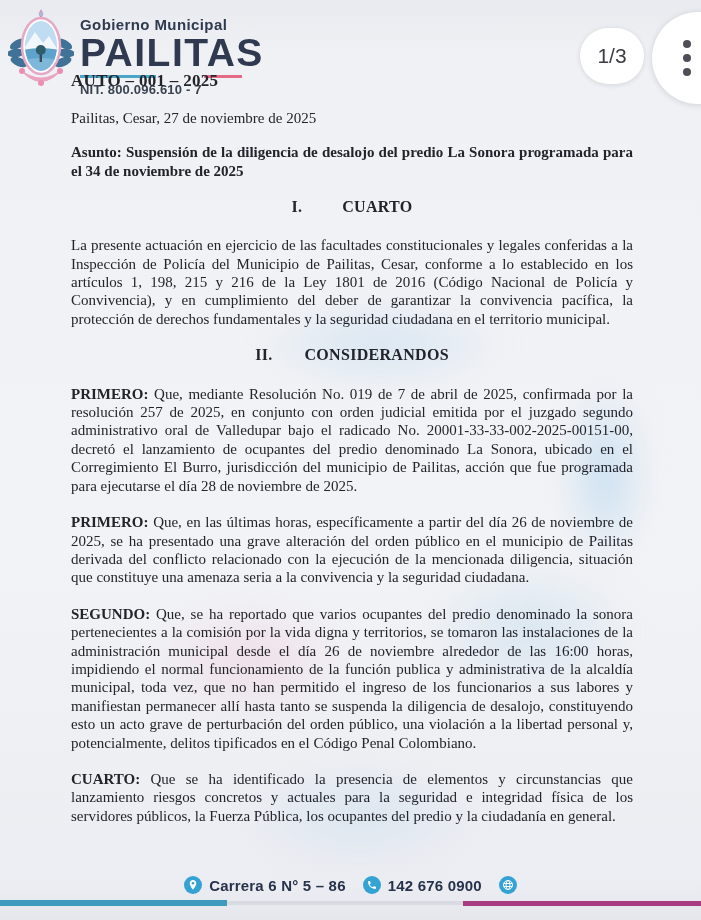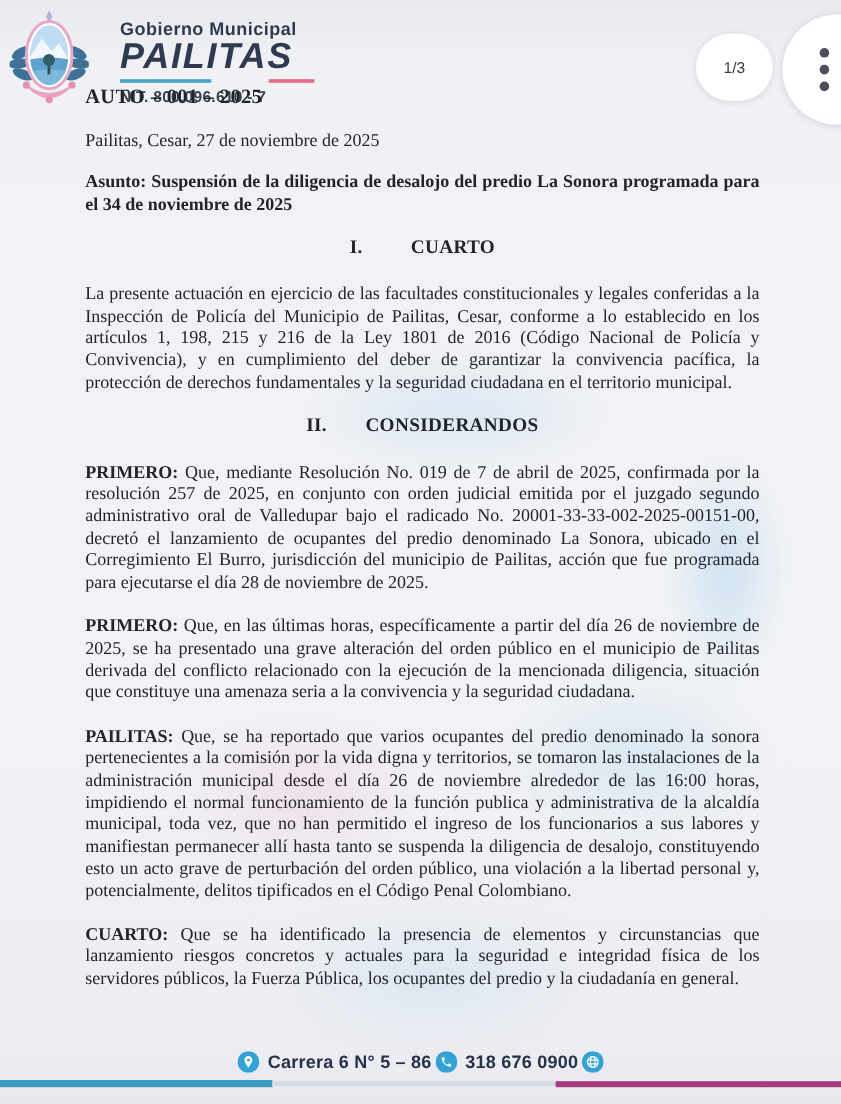--- a/index.html
+++ b/index.html
@@ -10,37 +10,37 @@
   }
   
   .blob{ position:absolute; border-radius:50%; filter:blur(14px); pointer-events:none; }
   .b1{ left:560px; top:380px; width:90px; height:190px; background:radial-gradient(closest-side, rgba(150,200,235,.45), rgba(150,200,235,0)); }
   .b2{ left:250px; top:300px; width:260px; height:90px;  background:radial-gradient(closest-side, rgba(165,205,235,.35), rgba(165,205,235,0)); }
   .b3{ left:150px; top:600px; width:200px; height:120px; background:radial-gradient(closest-side, rgba(240,180,205,.32), rgba(240,180,205,0)); }
   .b4{ left:420px; top:560px; width:220px; height:140px; background:radial-gradient(closest-side, rgba(160,205,230,.30), rgba(160,205,230,0)); }
   .b5{ left:230px; top:760px; width:260px; height:110px; background:radial-gradient(closest-side, rgba(170,210,235,.28), rgba(170,210,235,0)); }
 
   
-  .brand{ position:absolute; left:8px; top:6px; display:flex; align-items:flex-start; z-index:2;gap:20px; }
+  .brand{ position:absolute; left:8px; top:6px; display:flex; align-items:flex-start; z-index:2; }
   .brand-emblem{ width:66px; height:84px; flex:0 0 auto; }
   .brand-text{ margin-left:6px; padding-top:10px; color:#2f3950; }
   .brand-tagline{ font-size:15px; font-weight:800; letter-spacing:.4px; }
-  .brand-name{ font-size:30px; font-weight:800; letter-spacing:1.5px; line-height:1.02;font-style:italic; }
+  .brand-name{ font-size:39px; font-weight:800; letter-spacing:1.5px; line-height:1.02; }
   .brand-underline{ display:flex; margin-top:2px; height:3px; width:162px; }
   .u-blue{ width:76px; height:3px; background:#4ba5c9; }
   .u-gap{ width:48px; }
   .u-pink{ width:38px; height:3px; background:#e66a86; }
   .brand-nit{ font-size:13px; font-weight:600; color:#39424f; margin-top:4px; letter-spacing:.2px; }
 
   
   .page-pill{
     position:absolute; left:580px; top:28px; width:64px; height:56px; z-index:5;
     background:#fff; border-radius:30px; box-shadow:0 1px 5px rgba(40,40,60,.14);
     display:flex; align-items:center; justify-content:center;
-    font-size:13px; color:#3c3c44; font-family:"Liberation Sans", sans-serif;
+    font-size:21px; color:#3c3c44; font-family:"Liberation Sans", sans-serif;
   }
   .menu-fab{
     position:absolute; left:652px; top:12px; width:92px; height:92px; z-index:5;
     background:#fff; border-radius:50%; box-shadow:0 1px 6px rgba(40,40,60,.16); cursor:pointer;
   }
   .kebab{ position:absolute; left:31px; top:28px; display:flex; flex-direction:column; gap:6px; }
   .kebab span{ width:8px; height:8px; border-radius:50%; background:#4e4e56; display:block; }
 
   
   .doc{
@@ -51,21 +51,21 @@
   .dateline{ margin-bottom:15px; }
   .subject{ font-weight:700; text-align:justify; margin-bottom:17px; line-height:19px; }
   .sec-heading{ display:flex; justify-content:center; gap:40px; font-weight:700; font-size:16px; margin:2px 0 20px 0; letter-spacing:.3px; }
   .sec-heading.second{ gap:32px; margin-top:3px; }
   .para{ text-align:justify; margin-bottom:18px; }
   .para b{ font-weight:700; }
 
   
   .footer-row{
     position:absolute; left:0; right:0; top:876px; z-index:3;
-    display:flex; justify-content:center; align-items:flex-start; gap:3px;
+    display:flex; justify-content:center; align-items:flex-start; gap:17px;
     font-family:"Liberation Sans", sans-serif; font-size:15px; font-weight:600; color:#26314a; letter-spacing:.2px;
   }
   .f-item{ display:flex; align-items:center; gap:7px; }
   .f-icon{ width:18px; height:18px; display:block; }
   .bottom-bar{ position:absolute; left:0; top:900px; width:701px; height:6px; display:flex; align-items:center; z-index:3; }
   .bar-blue{ width:227px; height:6px; background:#3d9cbe; }
   .bar-gray{ width:236px; height:4px; background:#d9dbe3; }
   .bar-magenta{ width:238px; height:5px; background:#a93b80; }
 </style>
 </head>
@@ -151,21 +151,21 @@
 
     <p class="para">
       <b>PRIMERO:</b>
       <span>Que, mediante Resolución No. 019 de 7 de abril de 2025, confirmada por la resolución 257 de 2025, en conjunto con orden judicial emitida por el juzgado segundo administrativo oral de Valledupar bajo el radicado No. 20001-33-33-002-2025-00151-00, decretó el lanzamiento de ocupantes del predio denominado La Sonora, ubicado en el Corregimiento El Burro, jurisdicción del municipio de Pailitas, acción que fue programada para ejecutarse el día 28 de noviembre de 2025.</span>
     </p>
     <p class="para">
       <b>PRIMERO:</b>
       <span>Que, en las últimas horas, específicamente a partir del día 26 de noviembre de 2025, se ha presentado una grave alteración del orden público en el municipio de Pailitas derivada del conflicto relacionado con la ejecución de la mencionada diligencia, situación que constituye una amenaza seria a la convivencia y la seguridad ciudadana.</span>
     </p>
     <p class="para">
-      <b>PAILITAS:</b>
+      <b>SEGUNDO:</b>
       <span>Que, se ha reportado que varios ocupantes del predio denominado la sonora pertenecientes a la comisión por la vida digna y territorios, se tomaron las instalaciones de la administración municipal desde el día 26 de noviembre alrededor de las 16:00 horas, impidiendo el normal funcionamiento de la función publica y administrativa de la alcaldía municipal, toda vez, que no han permitido el ingreso de los funcionarios a sus labores y manifiestan permanecer allí hasta tanto se suspenda la diligencia de desalojo, constituyendo esto un acto grave de perturbación del orden público, una violación a la libertad personal y, potencialmente, delitos tipificados en el Código Penal Colombiano.</span>
     </p>
     <p class="para">
       <b>CUARTO:</b>
       <span>Que se ha identificado la presencia de elementos y circunstancias que lanzamiento riesgos concretos y actuales para la seguridad e integridad física de los servidores públicos, la Fuerza Pública, los ocupantes del predio y la ciudadanía en general.</span>
     </p>
   </div>
 
   <div class="footer-row">
     <div class="f-item">
@@ -176,21 +176,21 @@
       </svg>
       <span>Carrera 6 N° 5 – 86</span>
     </div>
     <div class="f-item">
       <svg class="f-icon" viewBox="0 0 24 24">
         <circle cx="12" cy="12" r="12" fill="#35a2d4"></circle>
         <g transform="translate(5,5) scale(0.58)">
           <path d="M6.6 10.8c1.5 2.9 3.8 5.2 6.7 6.7l2.2-2.2c.3-.3.7-.4 1-.2 1.1.4 2.3.6 3.5.6.6 0 1 .4 1 1V20c0 .6-.4 1-1 1C10.6 21 3 13.4 3 4c0-.6.4-1 1-1h3.3c.6 0 1 .4 1 1 0 1.2.2 2.4.6 3.5.1.3 0 .7-.2 1l-2.1 2.3z" fill="#ffffff"></path>
         </g>
       </svg>
-      <span>318 676 0900</span>
+      <span>142 676 0900</span>
     </div>
     <div class="f-item">
       <svg class="f-icon" viewBox="0 0 24 24">
         <circle cx="12" cy="12" r="12" fill="#35a2d4"></circle>
         <circle cx="12" cy="12" r="6" fill="none" stroke="#ffffff" stroke-width="1.3"></circle>
         <ellipse cx="12" cy="12" rx="2.6" ry="6" fill="none" stroke="#ffffff" stroke-width="1.3"></ellipse>
         <line x1="6.2" y1="10" x2="17.8" y2="10" stroke="#ffffff" stroke-width="1.3"></line>
         <line x1="6.2" y1="14" x2="17.8" y2="14" stroke="#ffffff" stroke-width="1.3"></line>
       </svg>
     </div>

